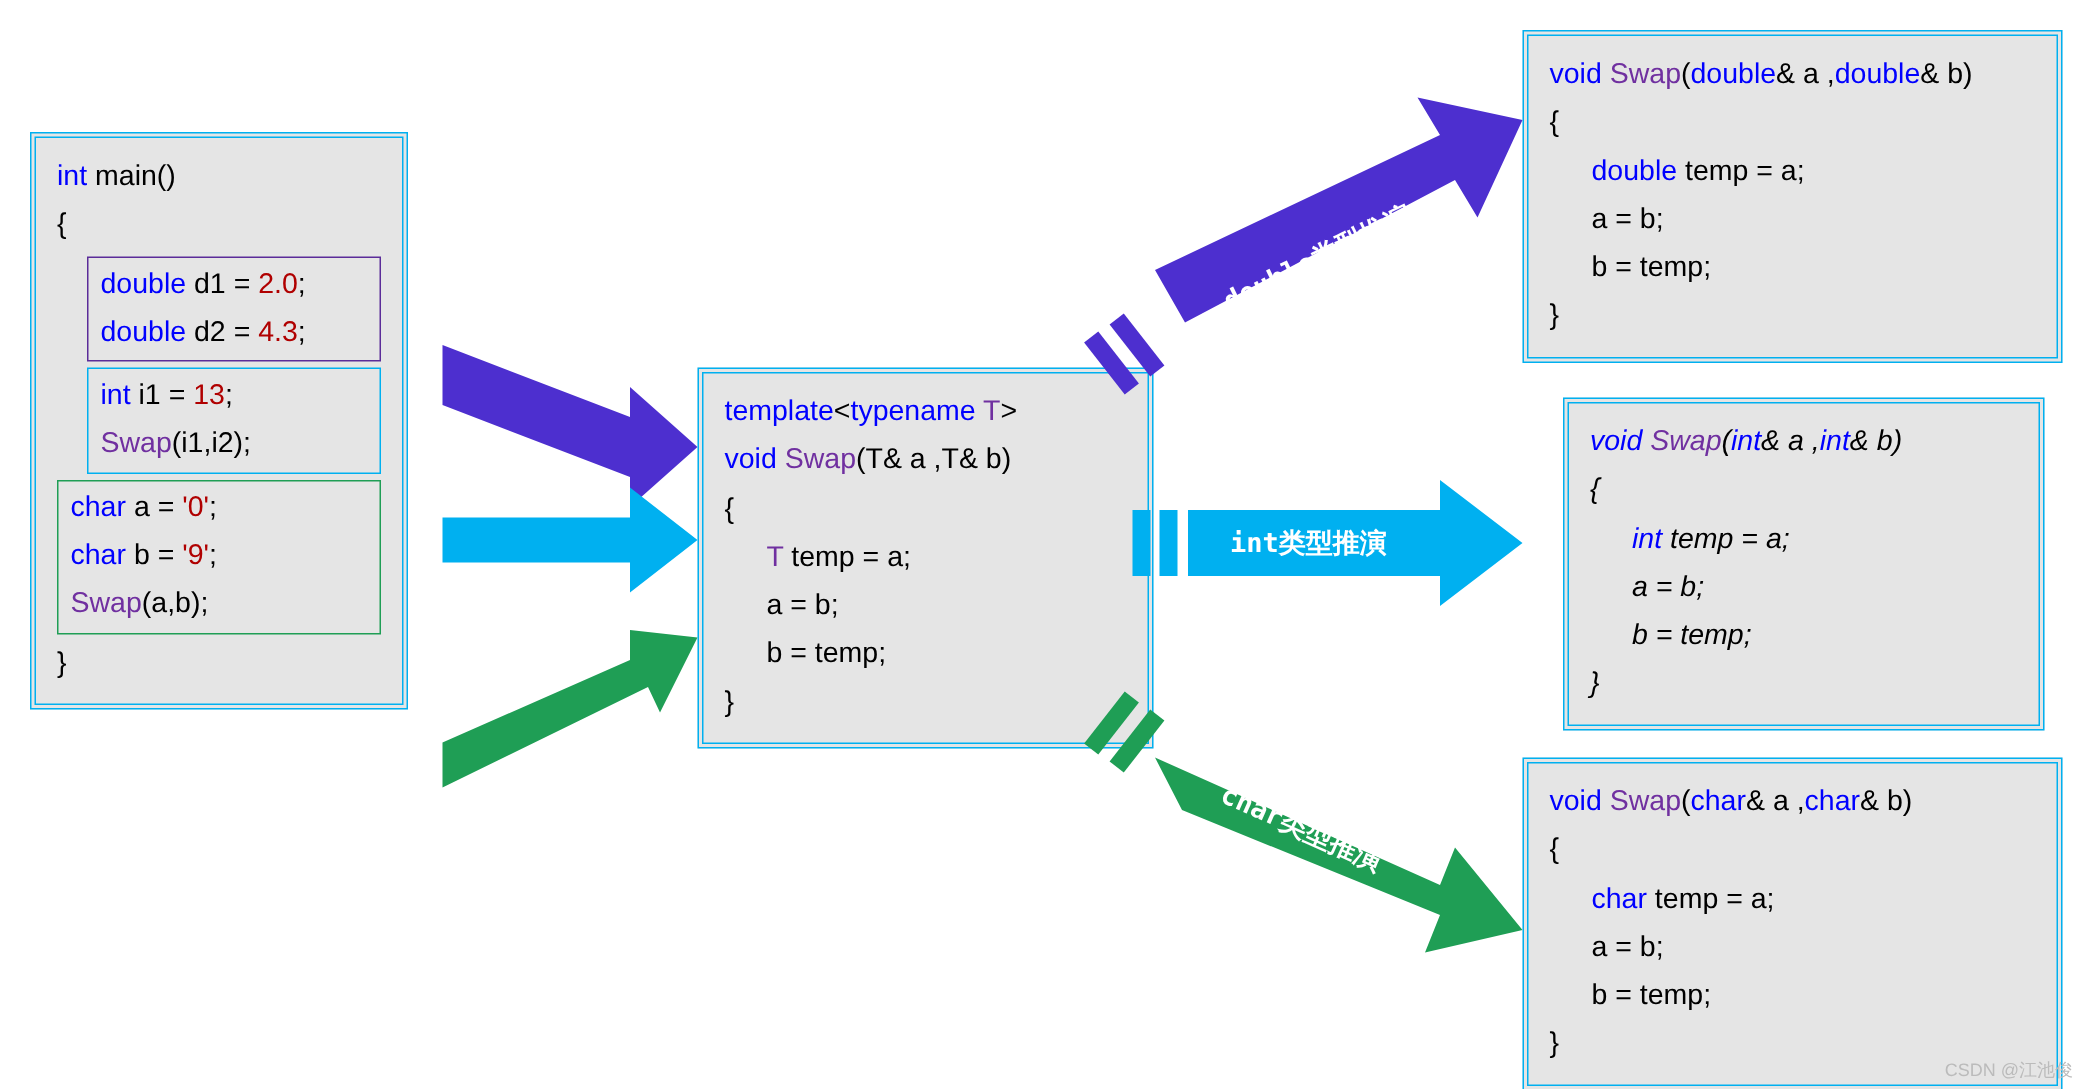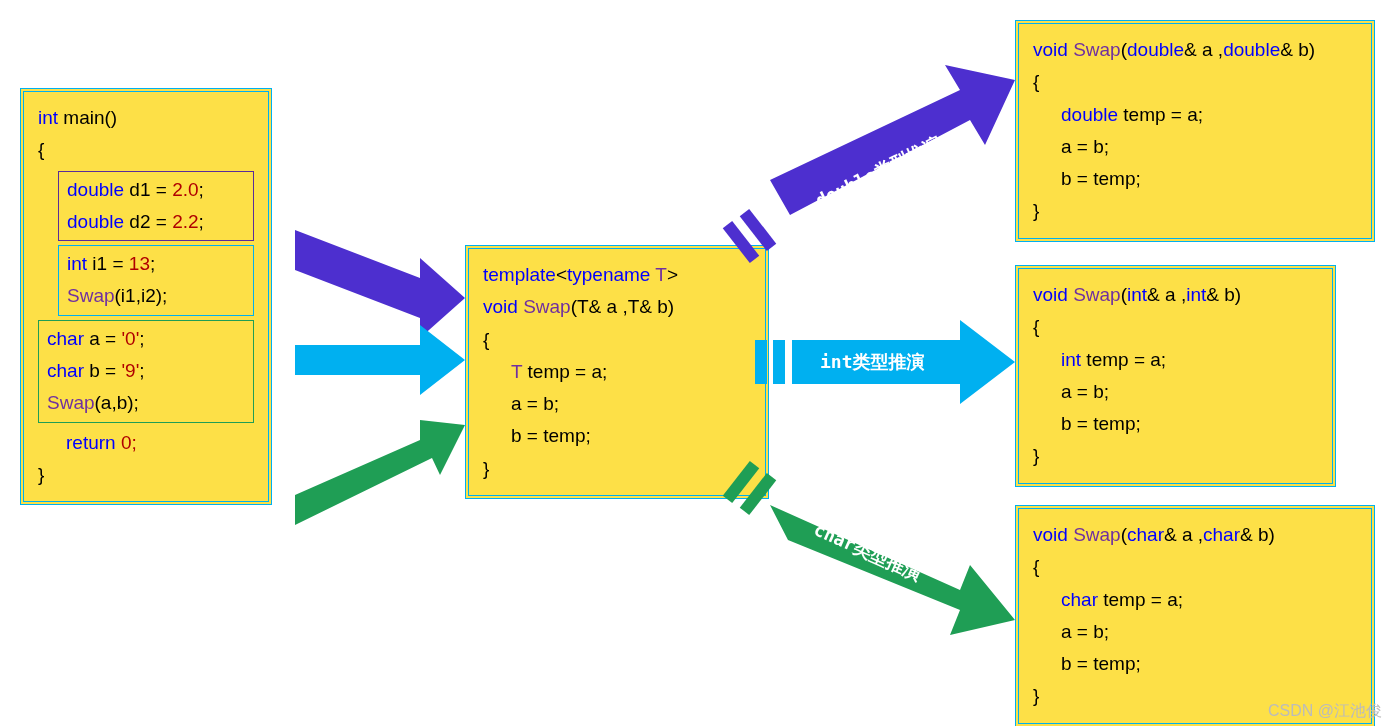--- a/index.html
+++ b/index.html
@@ -8,21 +8,21 @@
     width: 1394px;
     height: 726px;
     background: #fff;
     font-family: "Segoe UI", Arial, sans-serif;
     font-size: 19px;
     position: relative;
   }
   .outer-box {
     position: absolute;
     border: 4px double #00b0f0;
-    background: #fde047;
+    background: #e5e5e5;
     padding: 10px 14px;
     line-height: 1.7;
   }
   .inner-box {
     border: 1.5px solid;
     padding: 2px 8px;
     margin: 4px 0;
   }
   .ind { padding-left: 28px; }
   .kw-blue { color: #0000ff; }
@@ -41,51 +41,50 @@
     font-weight: bold;
     font-size: 18px;
     white-space: nowrap;
     transform-origin: center;
     font-family: "SimHei","Microsoft YaHei",monospace;
   }
   .watermark {
     position: absolute;
     right: 12px;
     bottom: 4px;
-    font-size: 16px;
+    font-size: 12px;
     color: #bbb;
   }
 </style>
 </head>
 <body>
 
 <div class="outer-box" style="left:20px; top:88px; width:252px;">
   <div>
     <span class="kw-blue">int</span>
     <span> <span>main</span></span><span>()</span>
   </div>
   <div>{</div>
 
   <div class="inner-box" style="border-color:#5b2c99; margin-left:20px;">
     <div><span class="kw-blue">double</span> <span>d1</span><span> = </span><span class="num">2.0</span><span>;</span></div>
-    <div><span class="kw-blue">double</span> <span>d2</span><span> = </span><span class="num">2.2</span><span>;</span></div>
+    <div><span class="kw-blue">double</span> <span>d2</span><span> = </span><span class="num">4.3</span><span>;</span></div>
   </div>
 
   <div class="inner-box" style="border-color:#00b0f0; margin-left:20px;">
     <div><span class="kw-blue">int</span> <span>i1</span><span> = </span><span class="num">13</span><span>;</span></div>
     <div><span class="kw-purple">Swap</span><span>(i1,i2);</span></div>
   </div>
 
   <div class="inner-box" style="border-color:#1f9e55; ">
     <div><span class="kw-blue">char</span> <span>a</span><span> = </span><span class="str">'0'</span><span>;</span></div>
     <div><span class="kw-blue">char</span> <span>b</span><span> = </span><span class="str">'9'</span><span>;</span></div>
     <div><span class="kw-purple">Swap</span><span>(a,b);</span></div>
   </div>
 
-  <div class="ind"><span class="kw-blue">return</span><span class="num"> 0;</span></div>
   <div>}</div>
 </div>
 
 <div class="outer-box" style="left:465px; top:245px; width:304px;">
   <div><span class="kw-blue">template</span><span>&lt;</span><span class="kw-blue">typename</span><span class="kw-purple"> T</span><span>&gt;</span></div>
   <div><span class="kw-blue">void</span> <span class="kw-purple">Swap</span><span>(T</span><span>&amp; a ,T</span><span>&amp; b)</span></div>
   <div>{</div>
   <div class="ind"><span class="kw-purple">T</span><span> temp = a;</span></div>
   <div class="ind">a = b;</div>
   <div class="ind">b = temp;</div>
@@ -94,21 +93,21 @@
 
 <div class="outer-box" style="left:1015px; top:20px; width:360px;">
   <div><span class="kw-blue">void</span> <span class="kw-purple">Swap</span><span>(</span><span class="kw-blue">double</span><span>&amp; a ,</span><span class="kw-blue">double</span><span>&amp; b)</span></div>
   <div>{</div>
   <div class="ind"><span class="kw-blue">double</span><span> temp = a;</span></div>
   <div class="ind">a = b;</div>
   <div class="ind">b = temp;</div>
   <div>}</div>
 </div>
 
-<div class="outer-box" style="left:1015px; top:265px; width:321px;">
+<div class="outer-box" style="left:1042px; top:265px; width:321px;font-style:italic;">
   <div><span class="kw-blue">void</span> <span class="kw-purple">Swap</span><span>(</span><span class="kw-blue">int</span><span>&amp; a ,</span><span class="kw-blue">int</span><span>&amp; b)</span></div>
   <div>{</div>
   <div class="ind"><span class="kw-blue">int</span><span> temp = a;</span></div>
   <div class="ind">a = b;</div>
   <div class="ind">b = temp;</div>
   <div>}</div>
 </div>
 
 <div class="outer-box" style="left:1015px; top:505px; width:360px;">
   <div><span class="kw-blue">void</span> <span class="kw-purple">Swap</span><span>(</span><span class="kw-blue">char</span><span>&amp; a ,</span><span class="kw-blue">char</span><span>&amp; b)</span></div>

